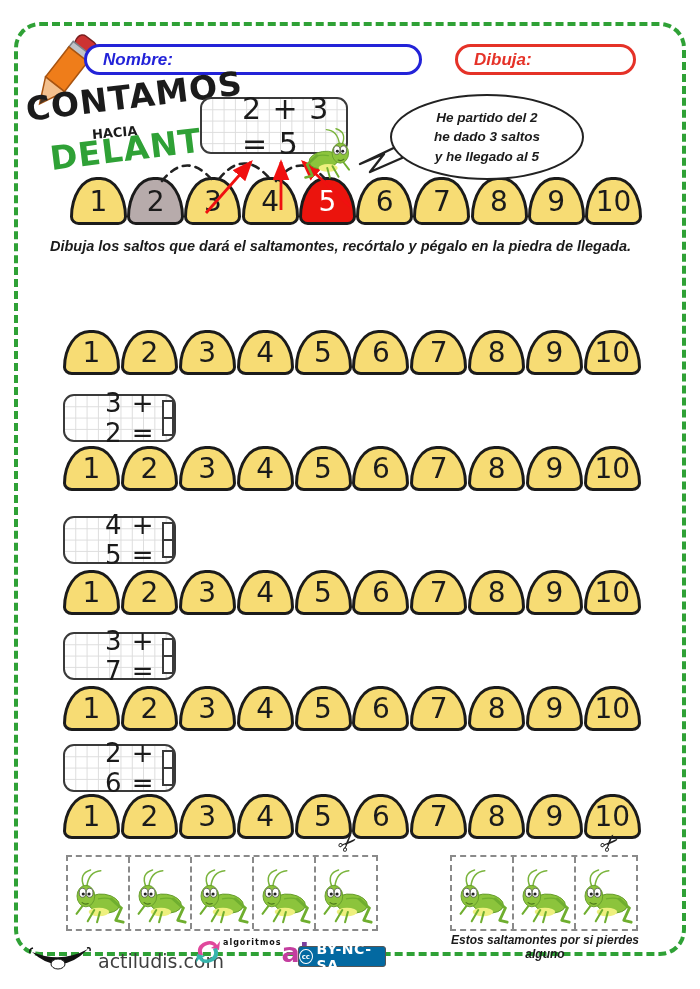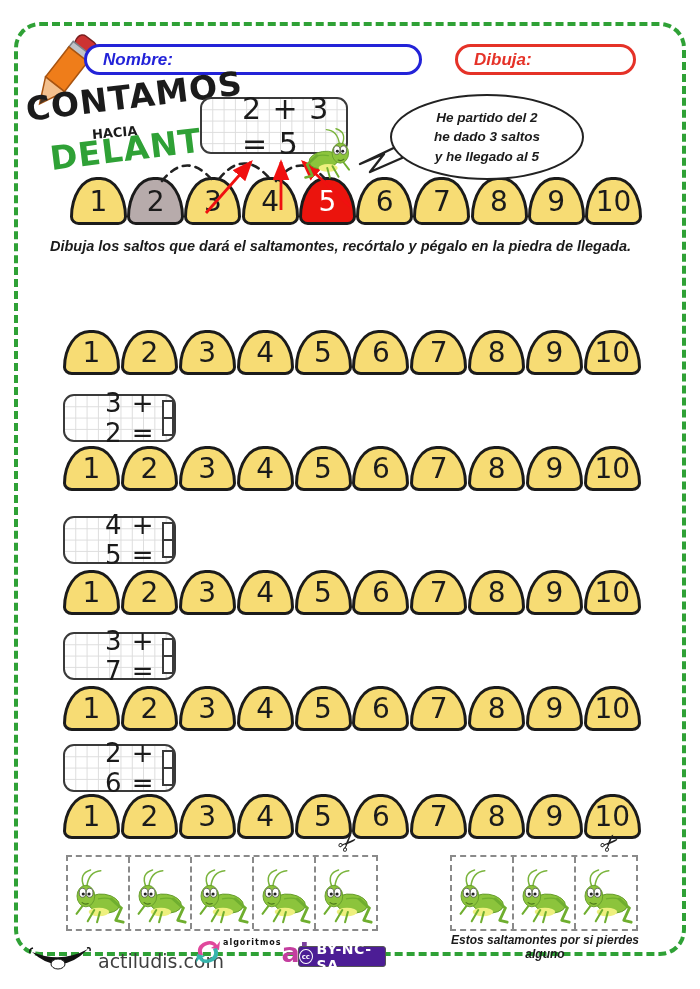--- a/index.html
+++ b/index.html
@@ -87,21 +87,21 @@
   .actiludis-logo { position:absolute; left:28px; top:938px; width:64px; height:42px; }
   .site-text { position:absolute; left:98px; top:950px; font-size:19px; color:#3f3f3f; }
   .abn-logo { position:absolute; left:193px; top:936px; display:flex; align-items:center; }
   .abn-words { display:flex; flex-direction:row; line-height:1; }
   .abn-small { font-size:8px; font-weight:bold; letter-spacing:1px; color:#111; }
   .abn-big { font-size:27px; font-weight:bold; letter-spacing:0; }
   .abn-a { color:#c43e9f; } .abn-b { color:#7b3f9d; } .abn-n { color:#3faa34; }
   .abn-c { font-size:8px; color:#111; align-self:flex-end; }
   .abn-big-row { display:flex; align-items:flex-end; }
   .cc-badge { position:absolute; left:298px; top:946px; width:86px; height:19px;
-              background:#4c1d95; border-radius:3px; border:1px solid #555;
+              background:#0369a1; border-radius:3px; border:1px solid #555;
               display:flex; align-items:center; justify-content:center; gap:4px; }
   .cc-circle { width:13px; height:13px; border:1.5px solid #fff; border-radius:50%;
                color:#fff; font-size:7px; font-weight:bold; display:flex;
                align-items:center; justify-content:center; }
   .cc-text { color:#fff; font-size:14px; font-weight:bold; letter-spacing:0.5px; }
 </style>
 </head>
 <body>
 
 <div class="page">

